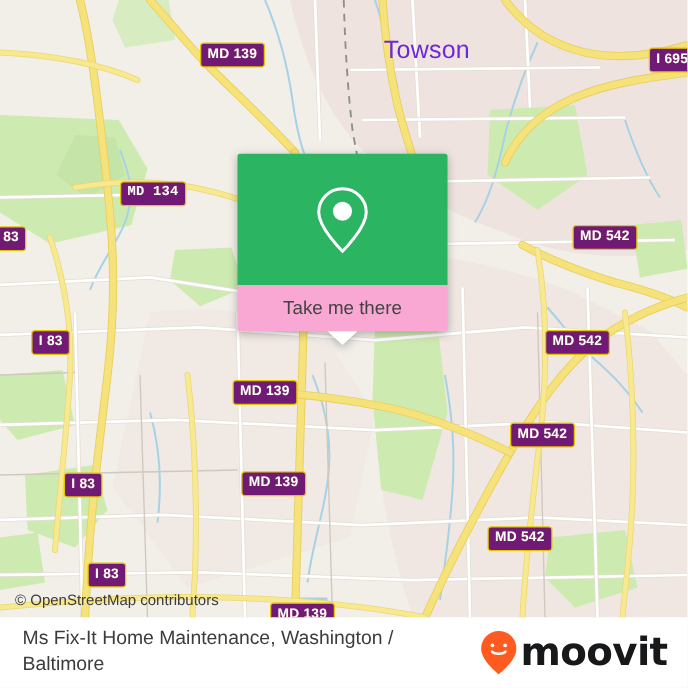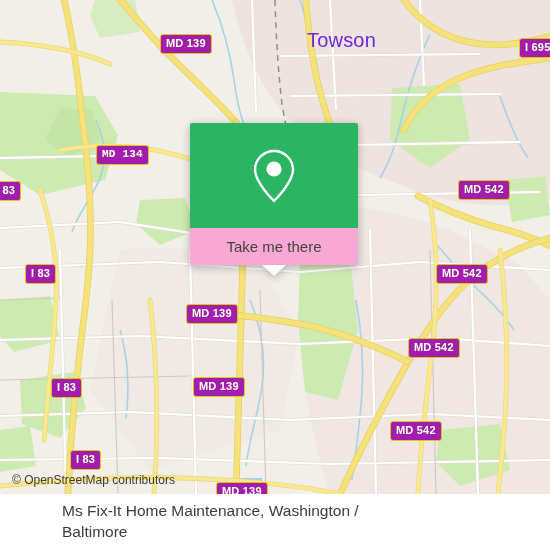--- a/index.html
+++ b/index.html
@@ -23,21 +23,21 @@
     left: 0; top: 0;
     width: 550px; height: 494px;
     background: #f2efe9;
     overflow: hidden;
   }
   #map-svg { position: absolute; left: 0; top: 0; }
 
   
   .shield {
     position: absolute;
-    background: #a21caf;
+    background: #701a75;
     border: 1.5px solid #e2c600;
     border-radius: 3px;
     color: #ffffff;
     font-family: "Liberation Sans", sans-serif;
     font-weight: bold;
     font-size: 11px;
     line-height: 1;
     padding: 3px 5px 4px 5px;
     white-space: nowrap;
     letter-spacing: 0.2px;
@@ -117,21 +117,20 @@
     align-items: center;
     justify-content: space-between;
     padding: 0 16px 0 18px;
   }
   #footer-title {
     color: #3c3c3c;
     font-size: 15.5px;
     line-height: 1.35;
     max-width: 350px;
     font-family: "Liberation Sans", sans-serif;
-    margin-left: 44px;
   }
   #brand {
     display: flex;
     align-items: center;
     gap: 2px;
   }
   #brand-wordmark {
     color: #17181a;
     font-size: 31px;
     font-weight: bold;
@@ -331,15 +330,24 @@
         <div id="popup-tail"></div>
       </div>
     </div>
 
     <div id="attribution">© OpenStreetMap contributors</div>
   </div>
 
   <div id="footer">
     <div id="footer-title">Ms Fix-It Home Maintenance, Washington / Baltimore</div>
 
+    <div id="brand">
+      <svg width="30" height="36" viewBox="0 0 30 36">
+        <path d="M15,0.8 C7.2,0.8 0.9,7.1 0.9,14.9 C0.9,24.6 15,35.4 15,35.4 C15,35.4 29.1,24.6 29.1,14.9 C29.1,7.1 22.8,0.8 15,0.8 Z" fill="#ff5a20"></path>
+        <circle cx="9.9" cy="12.2" r="1.5" fill="#ffffff"></circle>
+        <circle cx="20.1" cy="12.2" r="1.5" fill="#ffffff"></circle>
+        <path d="M9.6,17.2 C11.2,19.6 18.8,19.6 20.4,17.2" fill="none" stroke="#ffffff" stroke-width="1.9" stroke-linecap="round"></path>
+      </svg>
+      <span id="brand-wordmark">moovit</span>
+    </div>
   </div>
 
 </div>
 
 </body></html>

